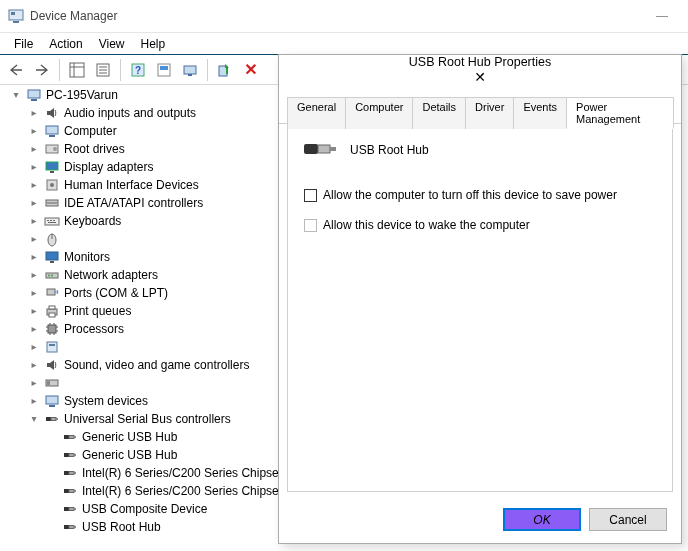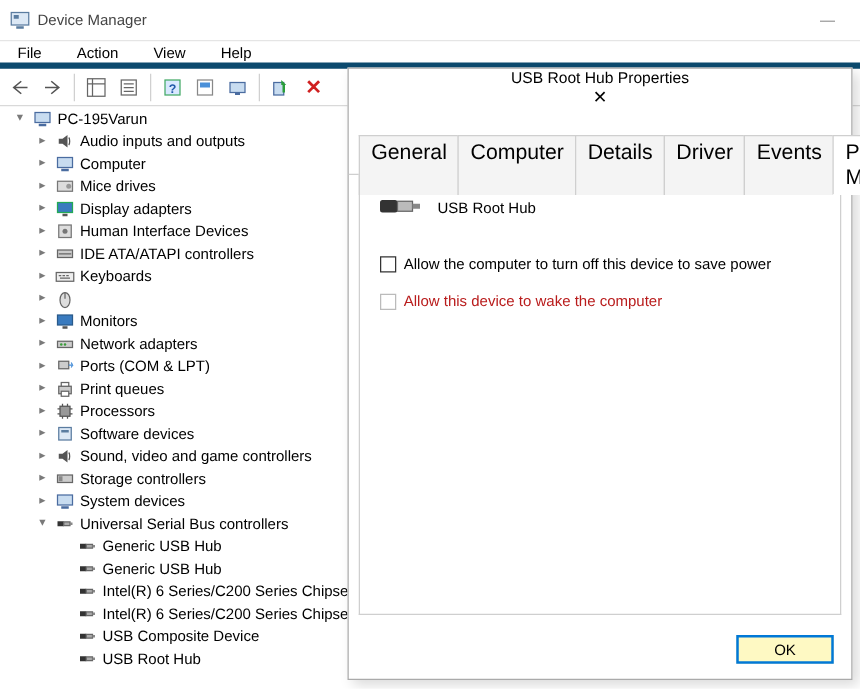--- a/index.html
+++ b/index.html
@@ -23,23 +23,23 @@
     border-bottom: 1px solid #e5e5e5;
   }
   .titlebar .app-icon {
     width: 16px; height: 16px; margin-right: 6px;
   }
   .titlebar .title { flex: 1; color: #444; }
   .titlebar .win-btn { width: 36px; text-align: center; color: #888; }
   
   .menubar {
     display: flex;
-    gap: 12px;
+    gap: 0;
     padding: 2px 6px;
-    border-bottom: 5px solid #0c4a6e;
+    border-bottom: 1px solid #0c4a6e;
     height: 22px;
     align-items: center;
   }
   .menubar span { padding: 2px 8px; }
   
   .toolbar {
     height: 30px;
     display: flex;
     align-items: center;
     padding: 0 4px;
@@ -106,57 +106,57 @@
     padding: 0 8px;
     margin-top: 6px;
     border-bottom: 1px solid #cfcfcf;
     gap: 0;
   }
   .tab {
     padding: 3px 9px;
     border: 1px solid #cfcfcf;
     border-bottom: none;
     background: #f4f4f4;
-    font-size: 17px;
+    font-size: 11px;
     position: relative;
-    top: 17px;
+    top: 6px;
     margin-right: -1px;
   }
   .tab.active {
     background: #fff;
     border-bottom: 1px solid #fff;
     z-index: 2;
   }
   .tab-body {
     flex:1;
     padding: 14px 16px;
     border: 1px solid #cfcfcf;
     border-top:none;
     margin: 0 8px 8px 8px;
     position:relative;
   }
   .dev-header { display:flex; align-items:center; gap:14px; margin-bottom: 26px; }
   .dev-header .bigicon { width:32px; height:24px; }
   .chk-row { display:flex; align-items:center; gap:6px; margin: 16px 0; }
-  .chk-row.disabled { color:#b91c1c; }
+  .chk-row.disabled { color:#000000; }
   .chk {
     width:13px; height:13px; border:1px solid #333; background:#fff; display:inline-block;
   }
   .chk-row.disabled .chk { border-color:#bbb; }
   .dlg-buttons {
     display:flex; gap:8px; justify-content:flex-end;
     padding: 8px 14px 12px 0;
   }
   .btn {
     min-width: 78px; height:23px;
     border:1px solid #adadad; background:#e1e1e1;
     font-size:12px;
     display:flex; align-items:center; justify-content:center;
   }
-  .btn.default { border:2px solid #0078d7; background:#fef9c3; }
+  .btn.default { border:2px solid #0078d7; background:#8b5cf6;font-style:italic; }
   
   svg { display:block; }
 </style>
 </head>
 <body>
 
 <div class="titlebar">
   <span class="app-icon">
     <svg viewBox="0 0 16 16">
         <rect x="1" y="2" width="14" height="10" fill="#dce8f5" stroke="#5a7ca0"></rect>
@@ -272,21 +272,21 @@
           </li>
           <li>
             <div class="node">
               <span class="caret closed"></span>
               <span class="dev-icon">
                 <svg width="16" height="16" viewBox="0 0 16 16">
                   <rect x="2" y="4" width="12" height="8" fill="#ddd" stroke="#777"></rect>
                   <circle cx="11" cy="8" r="2" fill="#999"></circle>
                 </svg>
               </span>
-              <span>Mice drives</span>
+              <span>Root drives</span>
             </div>
           </li>
           <li>
             <div class="node">
               <span class="caret closed"></span>
               <span class="dev-icon">
                 <svg width="16" height="16" viewBox="0 0 16 16">
                   <rect x="2" y="3" width="12" height="8" fill="#3a7bbf" stroke="#2a5"></rect>
                   <rect x="6" y="12" width="4" height="2" fill="#555"></rect>
                 </svg>
@@ -415,21 +415,20 @@
           </li>
           <li>
             <div class="node">
               <span class="caret closed"></span>
               <span class="dev-icon">
                 <svg width="16" height="16" viewBox="0 0 16 16">
                   <rect x="3" y="3" width="10" height="10" fill="#dce8f5" stroke="#5a7ca0"></rect>
                   <rect x="5" y="5" width="6" height="2" fill="#5a7ca0"></rect>
                 </svg>
               </span>
-              <span>Software devices</span>
             </div>
           </li>
           <li>
             <div class="node">
               <span class="caret closed"></span>
               <span class="dev-icon">
                 <svg width="16" height="16" viewBox="0 0 16 16">
                   <path d="M3 6h3l4-3v10l-4-3H3z" fill="#555"></path>
                   <path d="M11 5c1 1 1 5 0 6" stroke="#555" fill="none"></path>
                 </svg>
@@ -439,21 +438,20 @@
           </li>
           <li>
             <div class="node">
               <span class="caret closed"></span>
               <span class="dev-icon">
                 <svg width="16" height="16" viewBox="0 0 16 16">
                   <rect x="2" y="5" width="12" height="6" fill="#ccc" stroke="#666"></rect>
                   <rect x="3" y="6" width="3" height="4" fill="#888"></rect>
                 </svg>
               </span>
-              <span>Storage controllers</span>
             </div>
           </li>
           <li>
             <div class="node">
               <span class="caret closed"></span>
               <span class="dev-icon">
                 <svg width="16" height="16" viewBox="0 0 16 16">
                   <rect x="2" y="3" width="12" height="8" fill="#c8dcf0" stroke="#4a6ca0"></rect>
                   <rect x="5" y="12" width="6" height="2" fill="#4a6ca0"></rect>
                 </svg>
@@ -587,14 +585,15 @@
       <span class="chk"></span>
       <span>Allow the computer to turn off this device to save power</span>
     </div>
     <div class="chk-row disabled">
       <span class="chk"></span>
       <span>Allow this device to wake the computer</span>
     </div>
   </div>
   <div class="dlg-buttons">
     <div class="btn default">OK</div>
+    <div class="btn">Cancel</div>
   </div>
 </div>
 
 </body></html>

